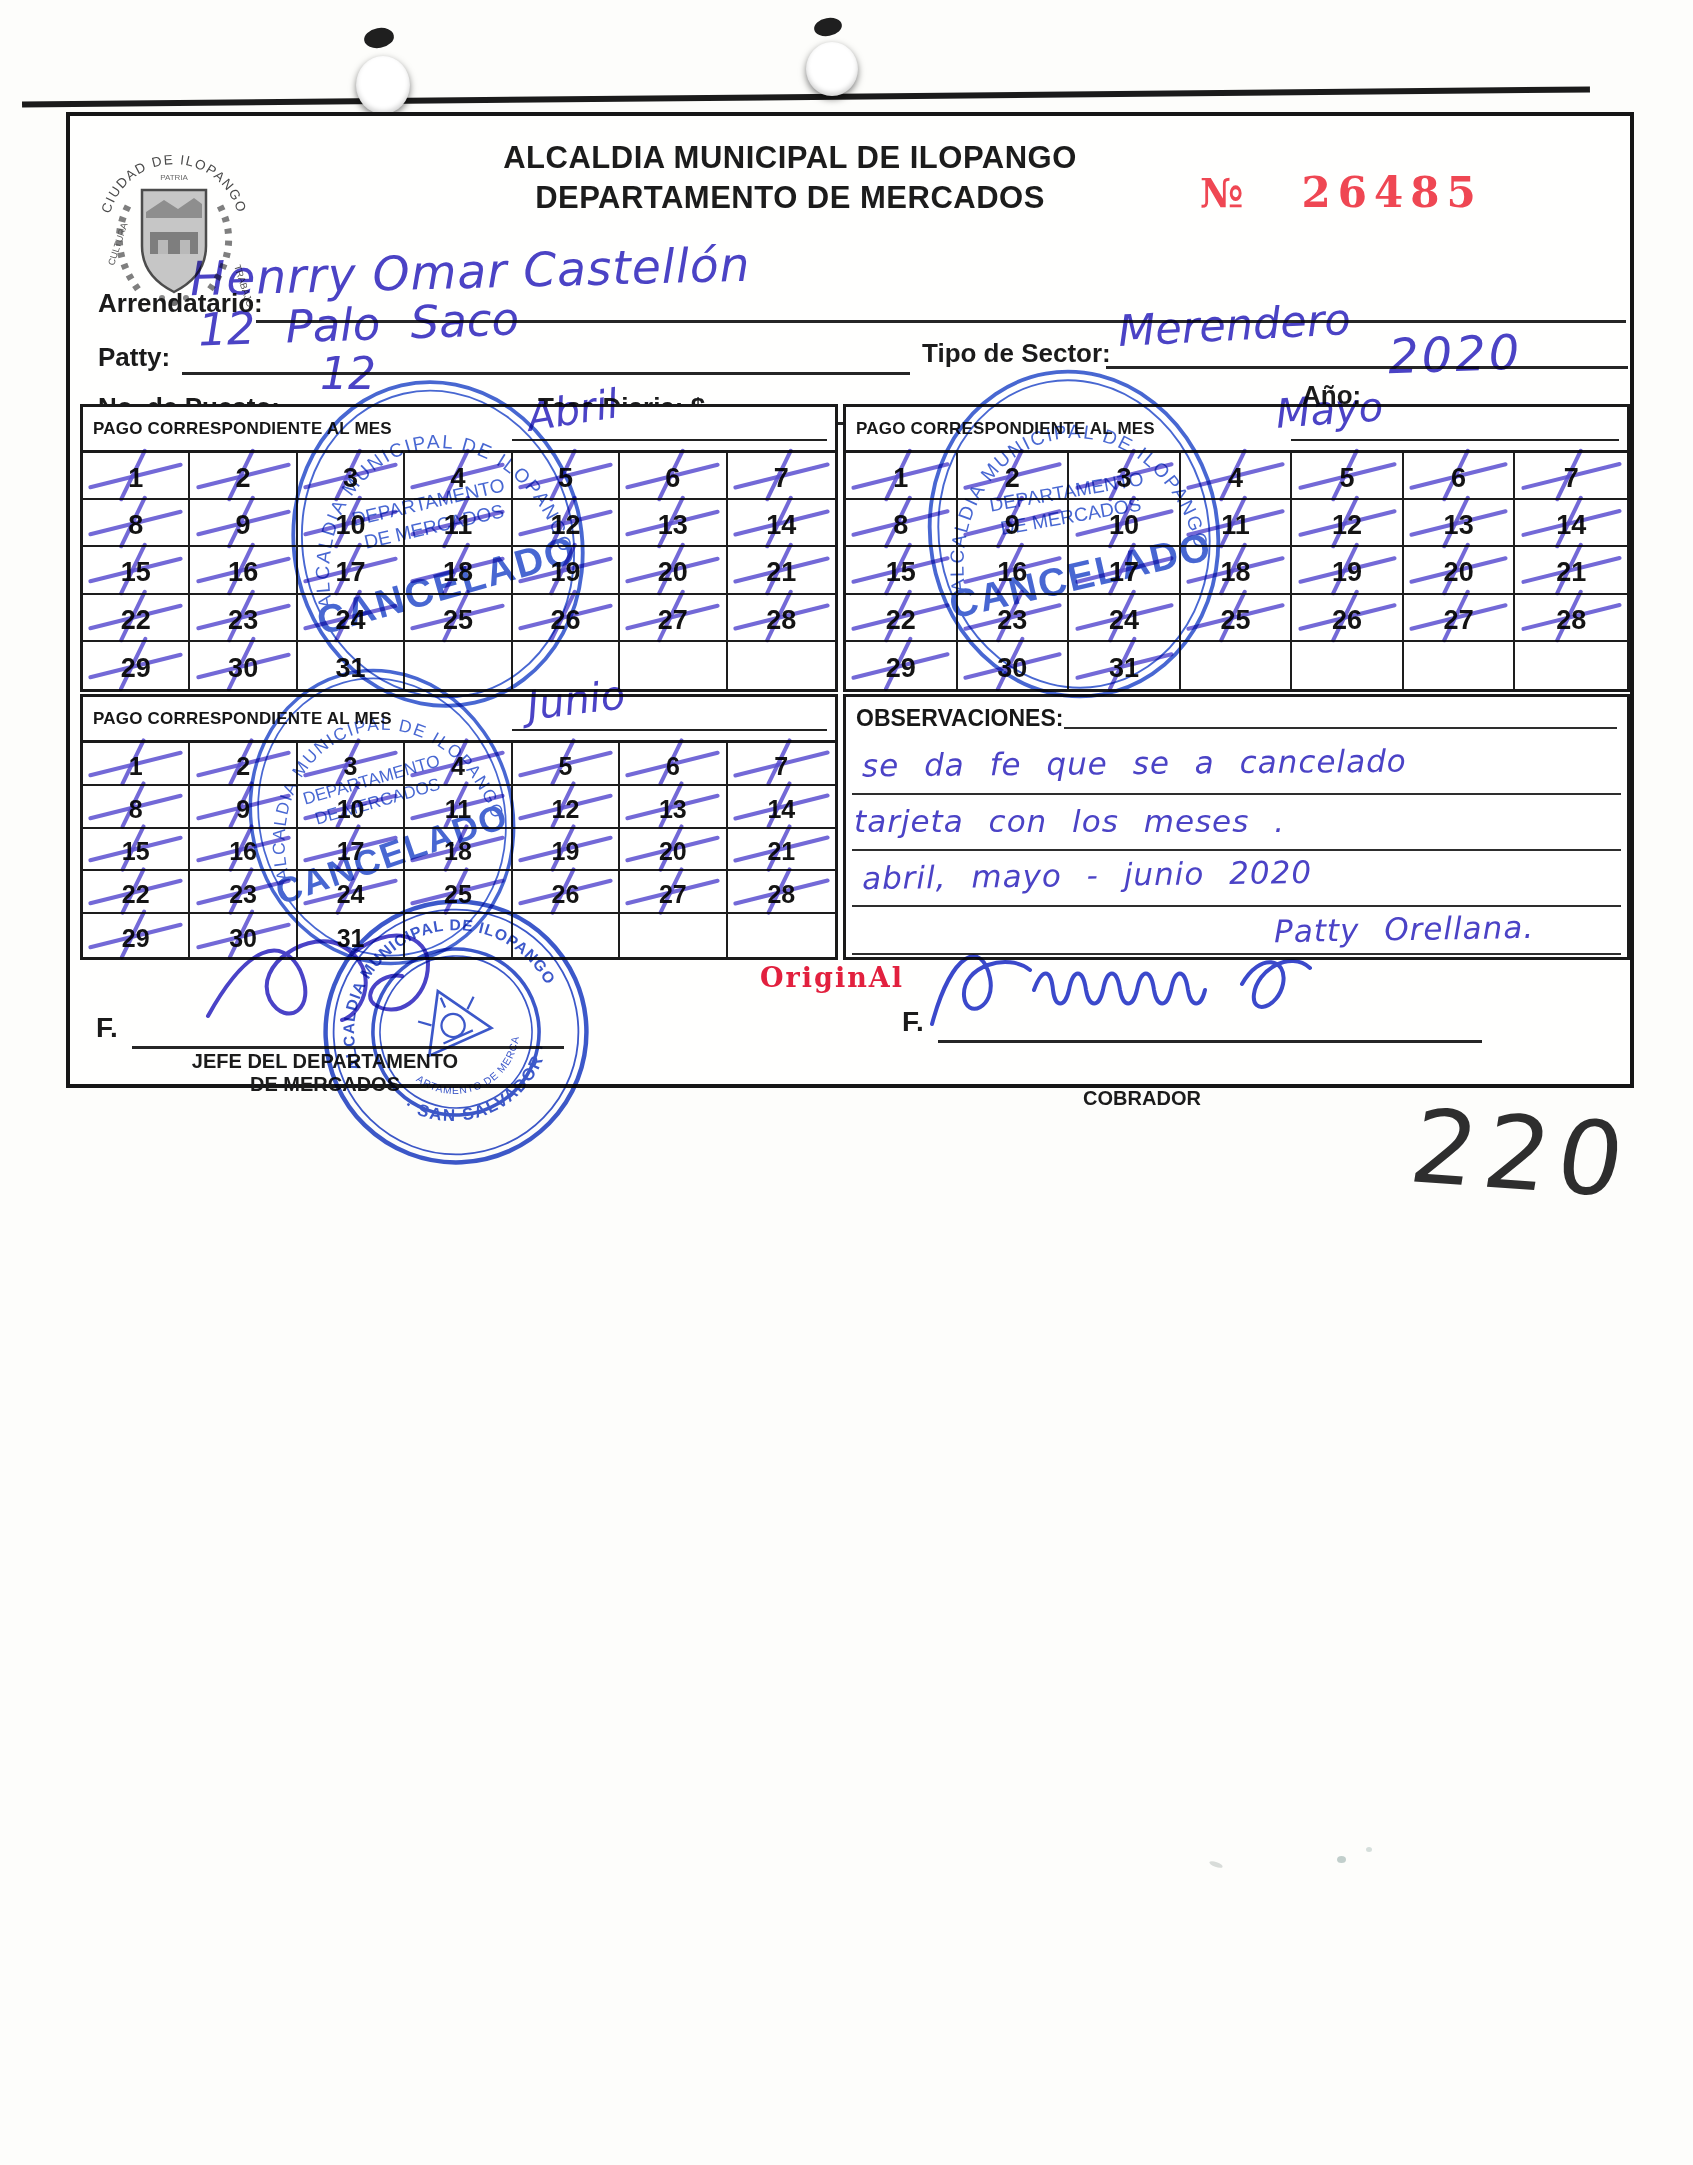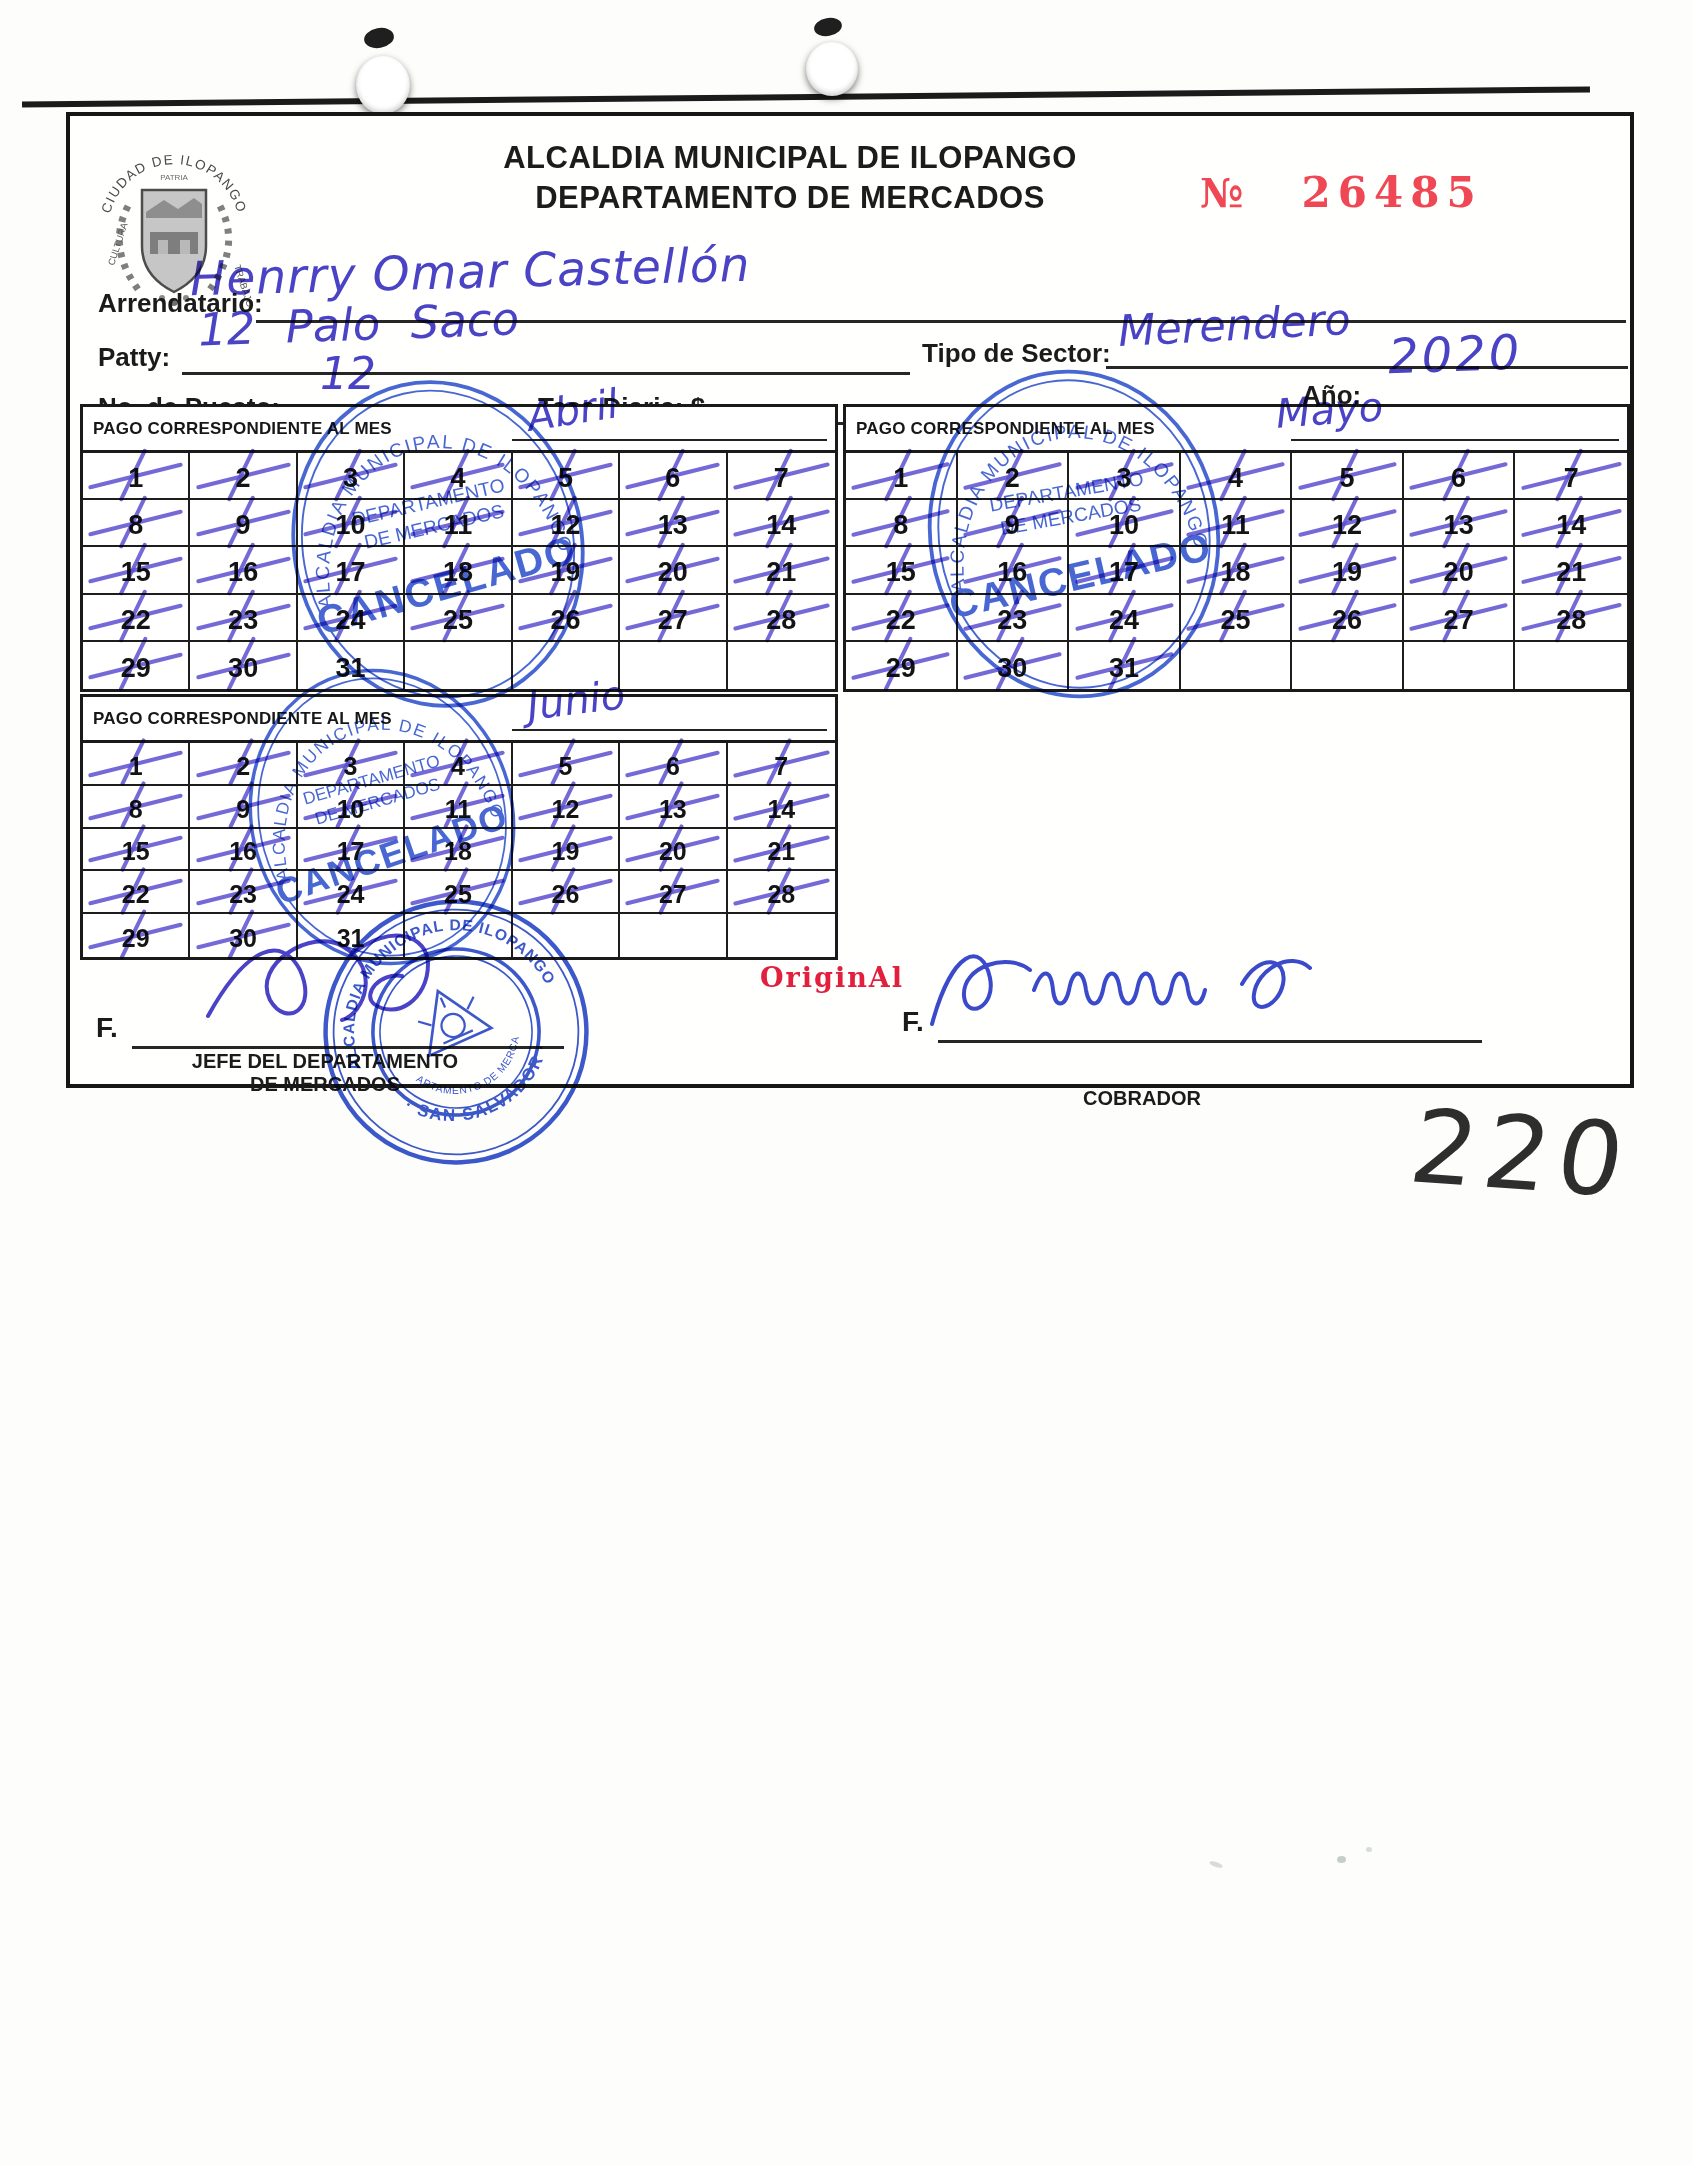--- a/index.html
+++ b/index.html
@@ -538,20 +538,32 @@
           <div class="cell">
             <span>31</span>
           </div>
           <div class="cell"></div>
           <div class="cell"></div>
           <div class="cell"></div>
           <div class="cell"></div>
         </div>
     </div>
 
+    <div class="obs" style="left:773px;top:578px;width:787px;height:266px;">
+      <div class="obs-label">OBSERVACIONES:</div>
+      <div class="obs-rule" style="left:218px;top:30px;right:10px;"></div>
+      <div class="obs-rule" style="top:96px;"></div>
+      <div class="obs-rule" style="top:152px;"></div>
+      <div class="obs-rule" style="top:208px;"></div>
+      <div class="obs-rule" style="top:256px;"></div>
+      <div class="obs-hand hand pos" style="left:16px;top:48px;transform:rotate(-.5deg);">se da fe que se a cancelado</div>
+      <div class="obs-hand hand pos" style="left:8px;top:106px;">tarjeta con los meses .</div>
+      <div class="obs-hand hand pos" style="left:16px;top:160px;transform:rotate(-.8deg);">abril, mayo - junio  2020</div>
+      <div class="obs-hand hand pos" style="left:428px;top:214px;transform:rotate(-1deg);">Patty Orellana.</div>
+    </div>
 
     <div class="original" style="left:690px;top:846px;">OriginAl</div>
 
     <div class="f-label" style="left:26px;top:896px;">F.</div>
     <div class="u-line" style="left:62px;top:930px;width:432px;"></div>
     <div class="role" style="left:90px;top:934px;width:330px;">JEFE DEL DEPARTAMENTO</div>
     <div class="role" style="left:90px;top:957px;width:330px;">DE MERCADOS</div>
 
     <div class="f-label" style="left:832px;top:890px;">F.</div>
     <div class="u-line" style="left:868px;top:924px;width:544px;"></div>

